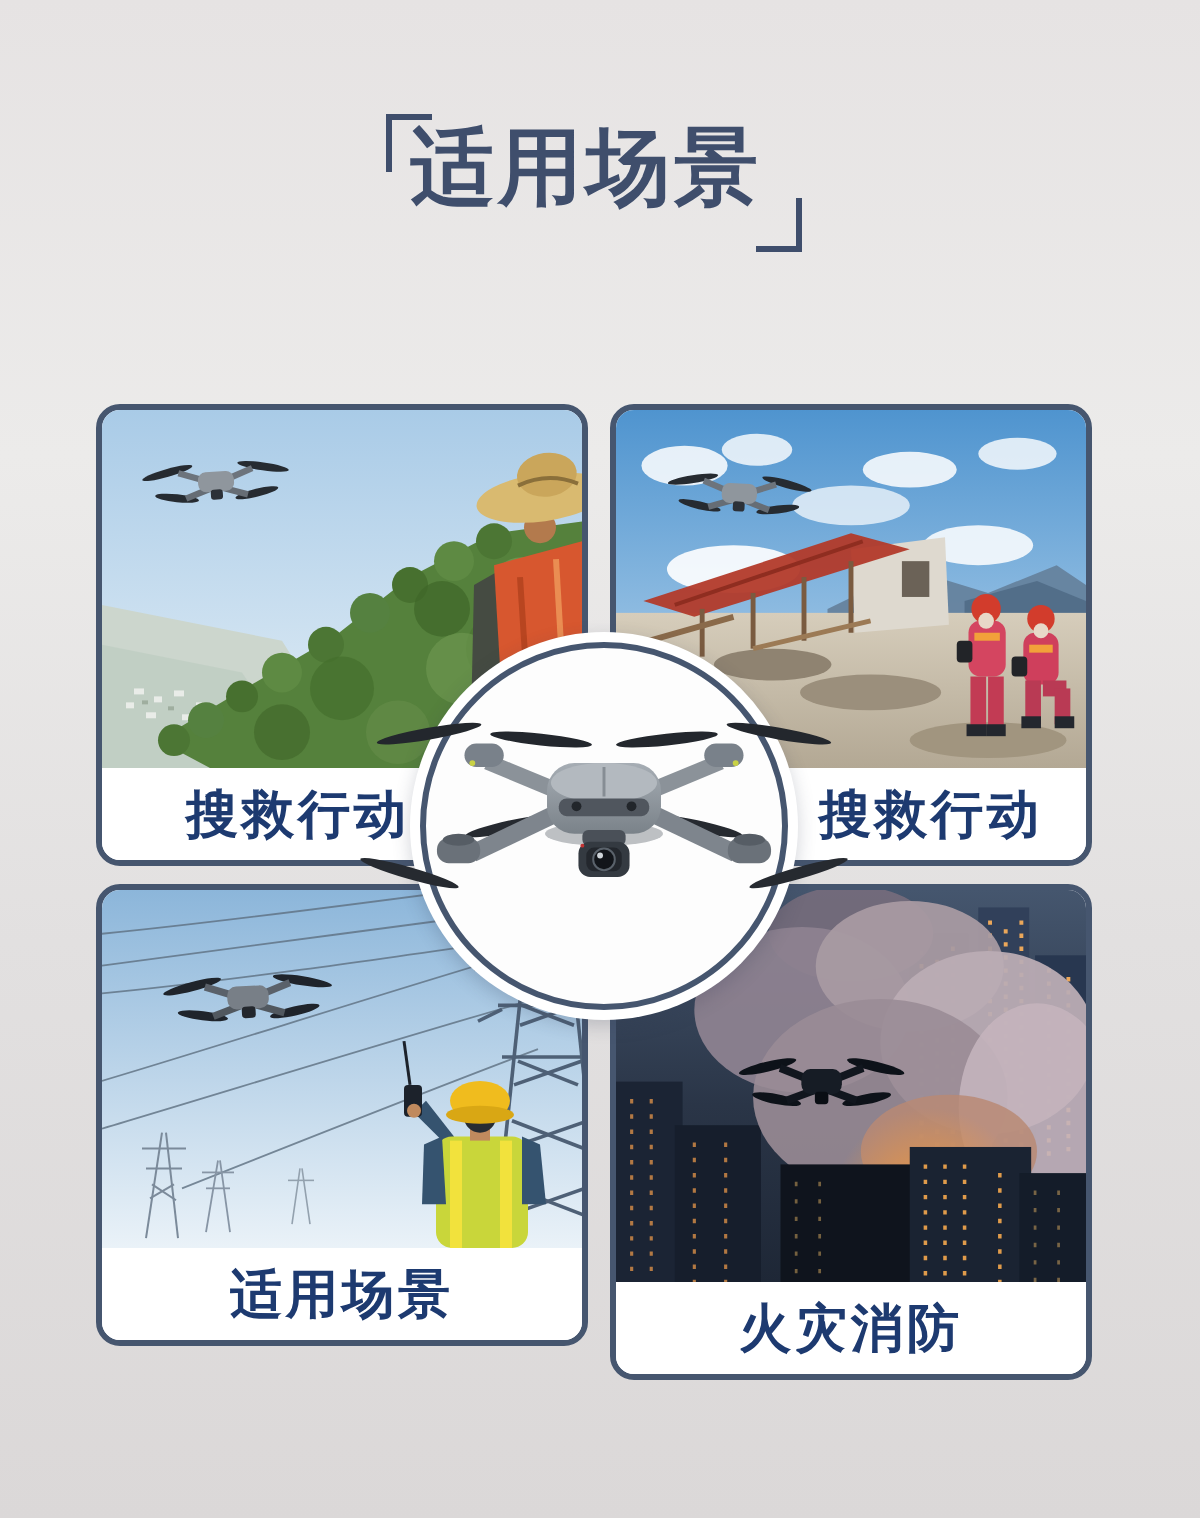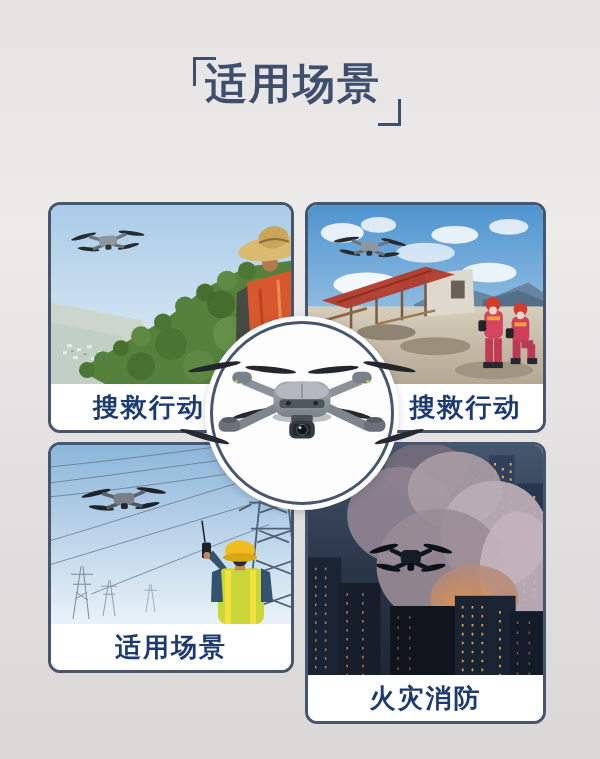--- a/index.html
+++ b/index.html
@@ -34,21 +34,21 @@
   }
   
   .card{
     position:absolute;
     border:3px solid #46566f;border-radius:12px;
     background:#fff;overflow:hidden;box-sizing:border-box;z-index:1;
   }
   .card-1{left:48px;top:202px;width:246px;height:231px;}
   .card-2{left:305px;top:202px;width:241px;height:231px;}
   .card-3{left:48px;top:442px;width:246px;height:231px;}
-  .card-4{left:305px;top:442px;width:241px;height:282px;}
+  .card-4{left:305px;top:442px;width:241px;height:248px;}
   .scene{position:absolute;top:0;left:0;right:0;bottom:46px;}
   .scene svg{display:block;width:100%;height:100%;}
   .label-bar{
     position:absolute;left:0;right:0;bottom:0;height:46px;
     background:#ffffff;display:flex;align-items:center;justify-content:center;
   }
   .label-text{
     font-size:26px;font-weight:bold;color:#1d3a70;letter-spacing:2px;white-space:nowrap;
   }
   .card-1 .label-text{position:relative;left:-22px;}

